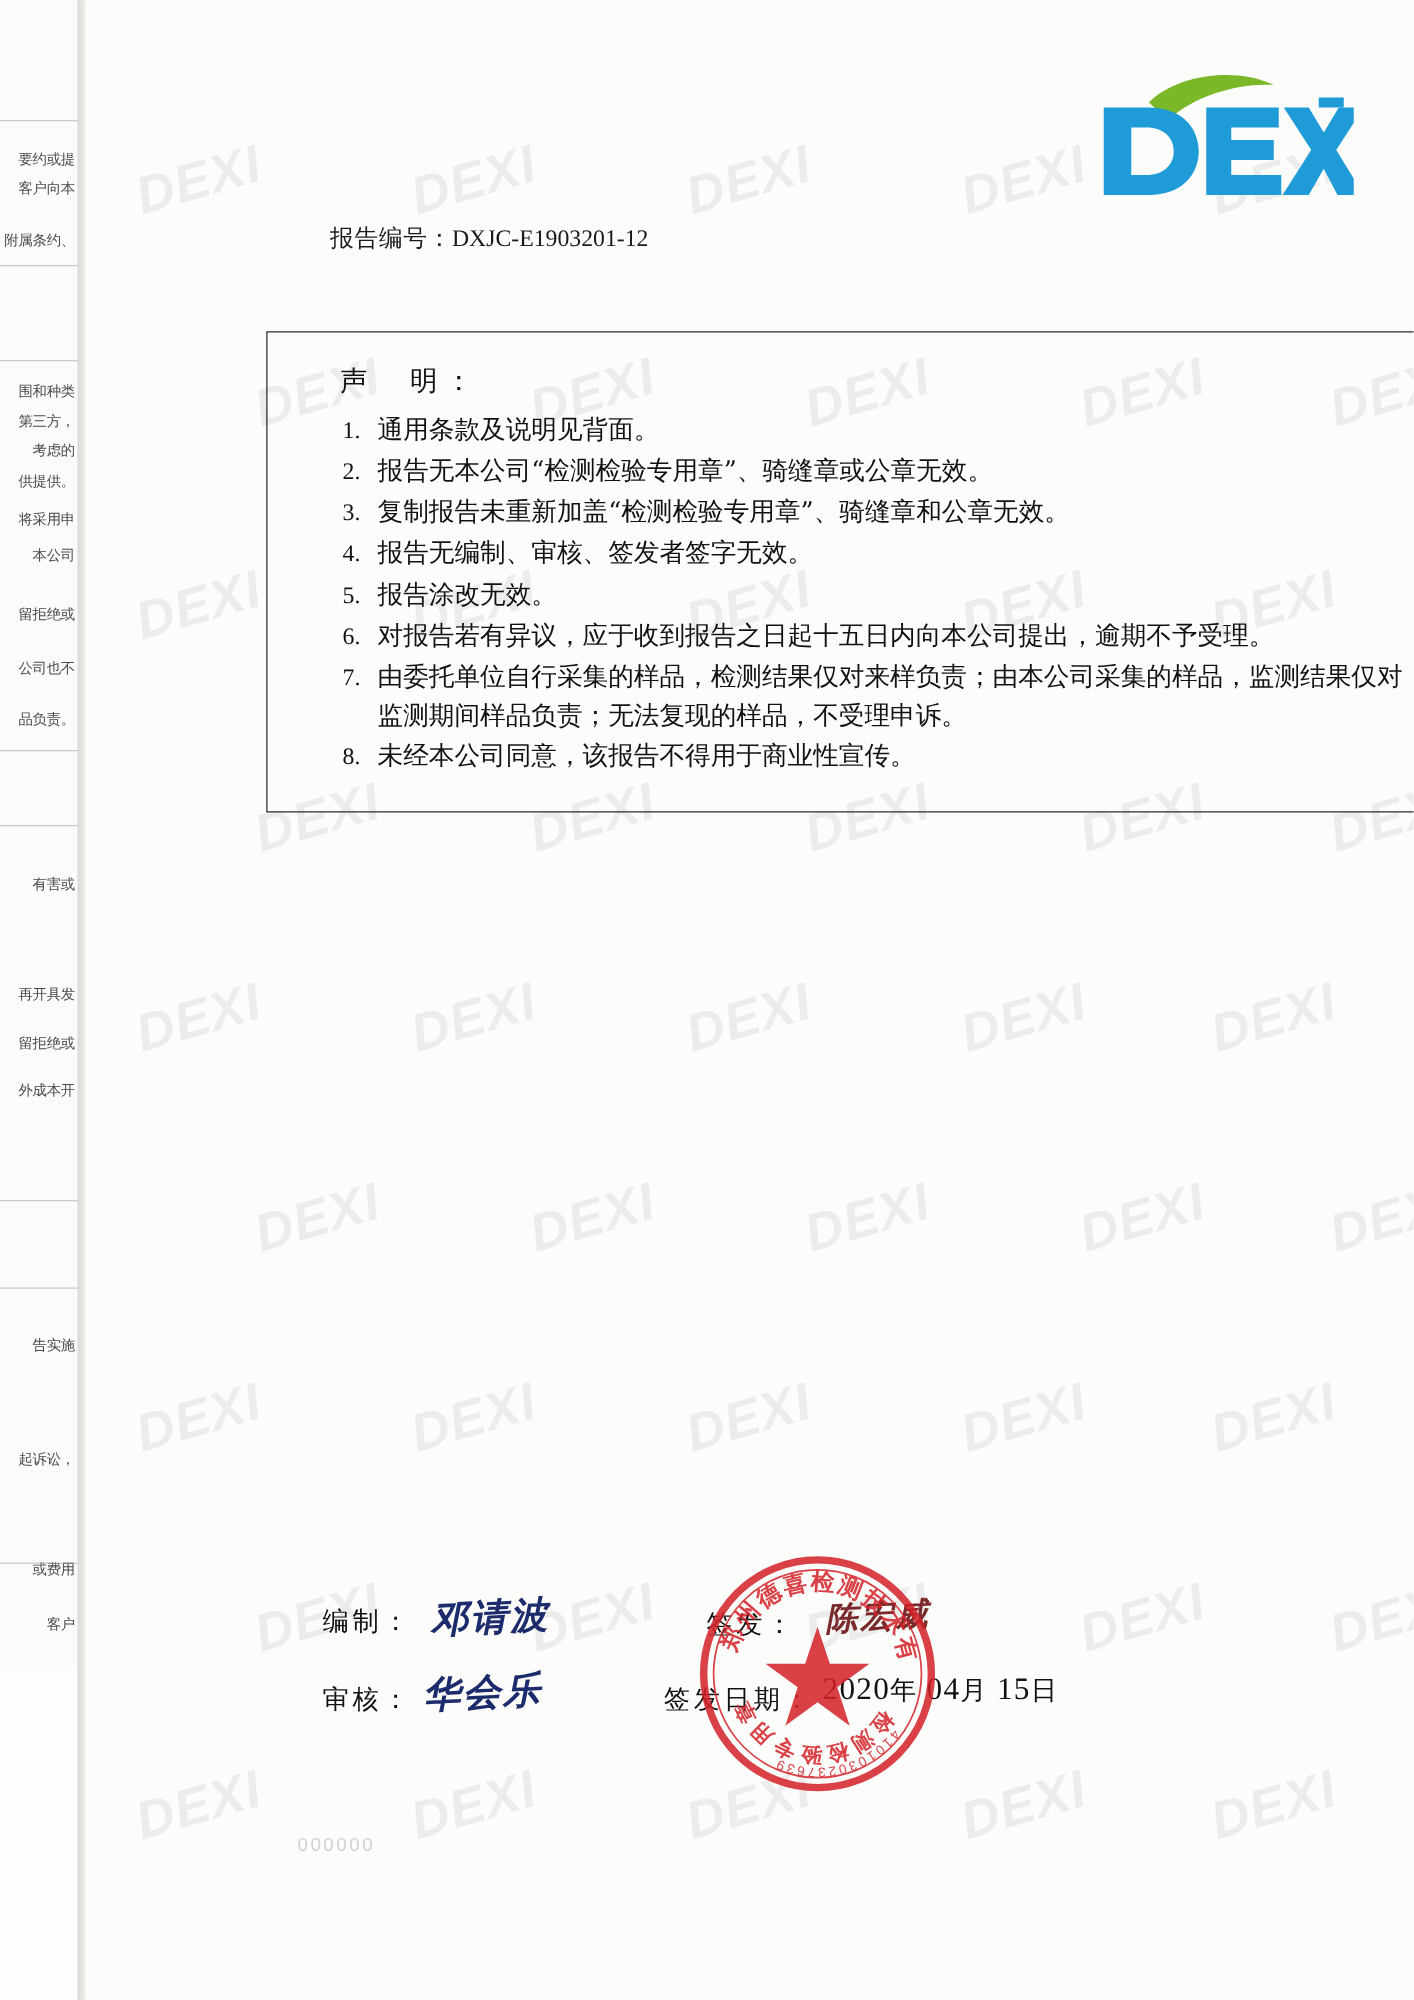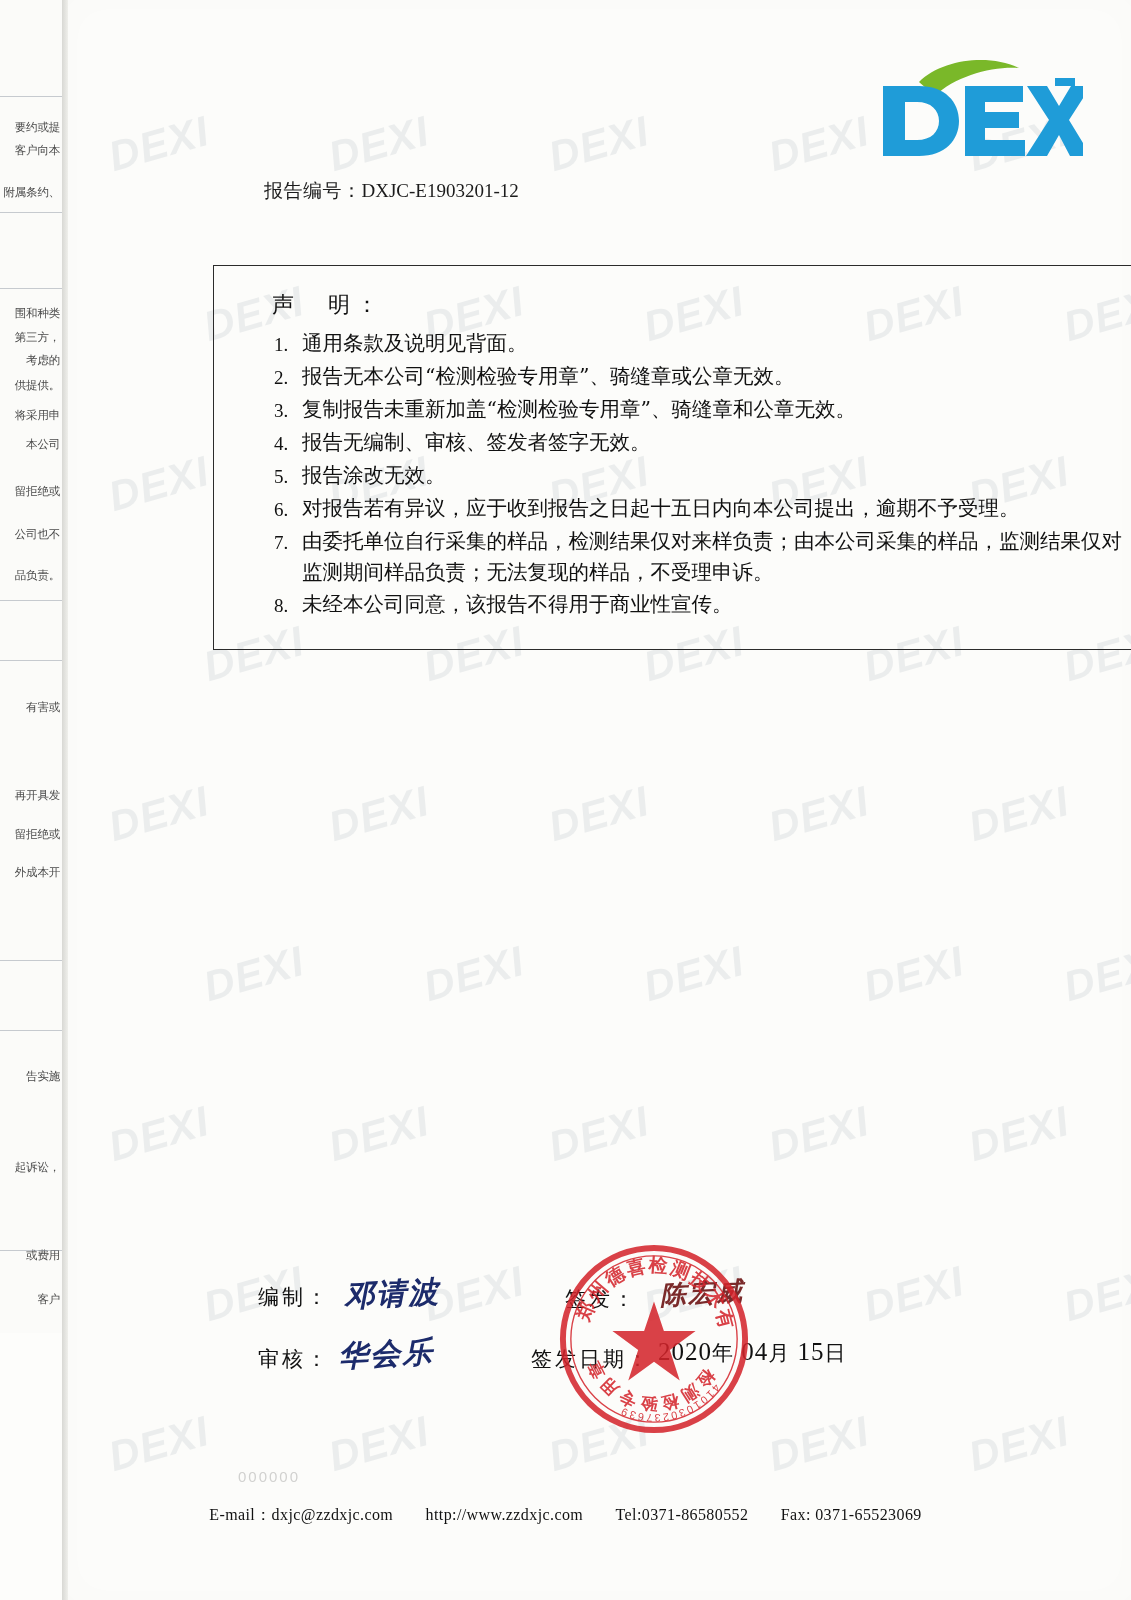--- a/index.html
+++ b/index.html
@@ -394,19 +394,13 @@
       </text>
       <text font-family="Liberation Sans, sans-serif" font-size="11" fill="#d4232a" letter-spacing="2">
         <textPath href="#arcBot2" startOffset="20%" id="seal-code">4101030237639</textPath>
       </text>
       <polygon fill="#d4232a" points="100,62 110,92 142,92 116,111 126,142 100,123 74,142 84,111 58,92 90,92"></polygon>
     </svg>
 
     <div class="smudge">000000</div>
   </div>
 
-  <div class="footer">
-    <span>E-mail：dxjc@zzdxjc.com</span>
-    <span>http://www.zzdxjc.com</span>
-    <span>Tel:0371-86580552</span>
-    <span>Fax: 0371-65523069</span>
-  </div>
 </div>
 
 </body></html>

